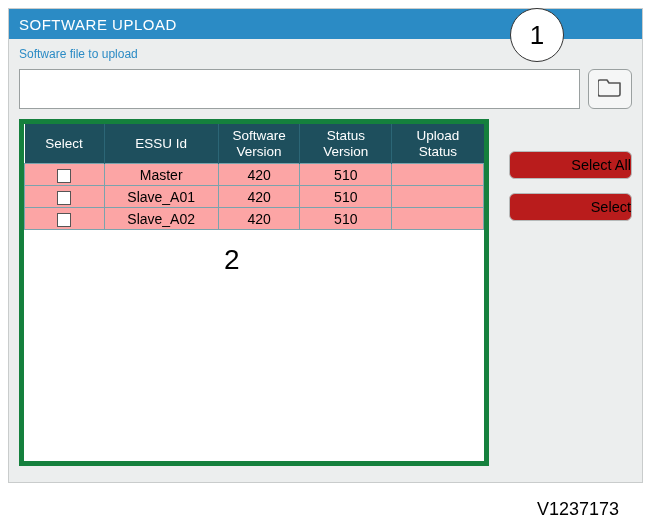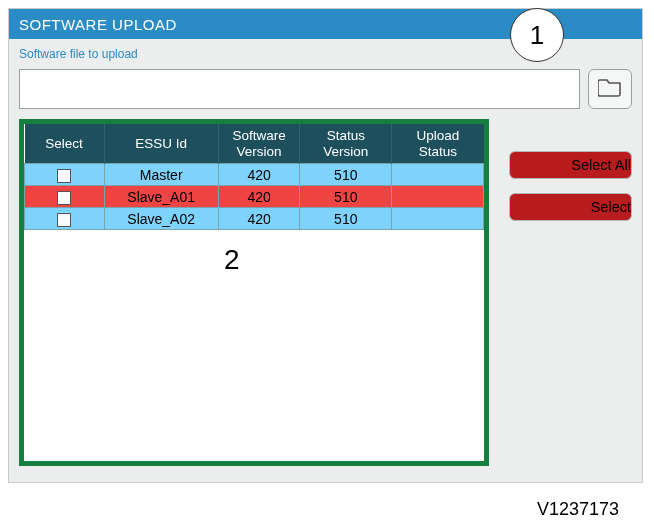--- a/index.html
+++ b/index.html
@@ -84,23 +84,23 @@
     line-height: 1.15;
     border-right: 1px solid #2c6676;
   }
   thead th:last-child { border-right: none; }
   tbody td {
     border: 1px solid #7aa3ad;
     text-align: center;
     font-size: 14px;
     height: 22px;
     padding: 0;
-    background: #7dd3fc;
-  }
-  tbody tr.alt td { background: #ef4444; }
+    background: #fca5a5;
+  }
+  tbody tr.alt td { background: #fca5a5; }
   .chk {
     width: 14px; height: 14px;
     border: 1px solid #555;
     display: inline-block;
     vertical-align: middle;
     background: #fff;
   }
   .side-col {
     flex: 1;
     display: flex; flex-direction: column;

